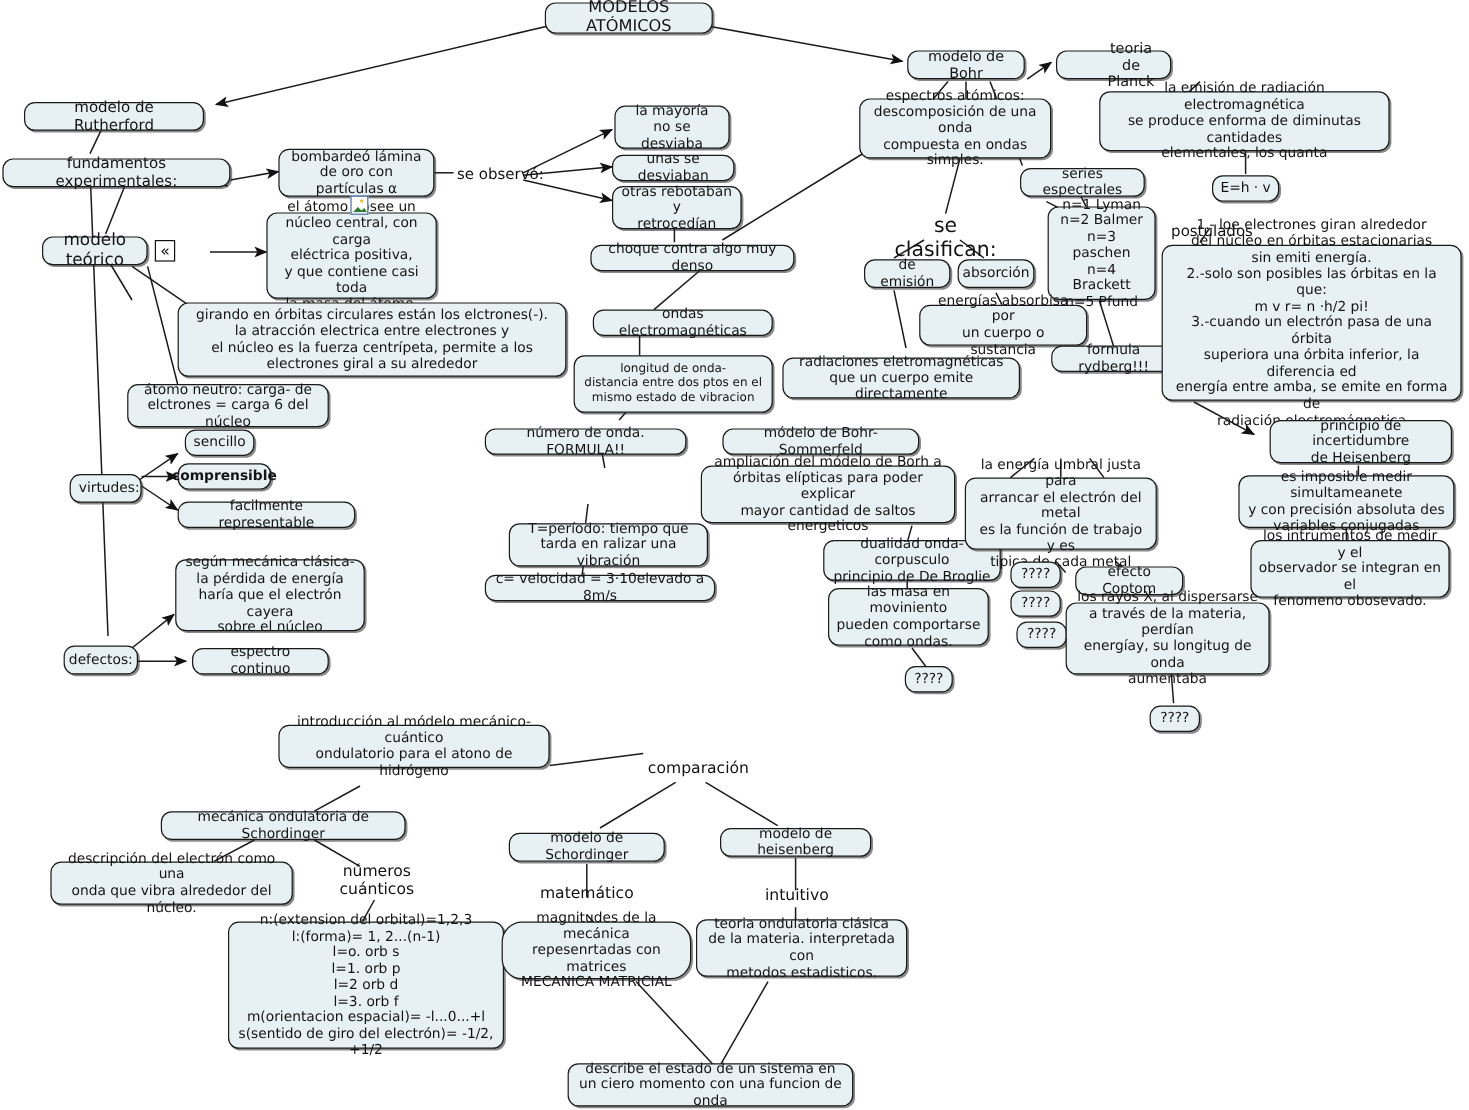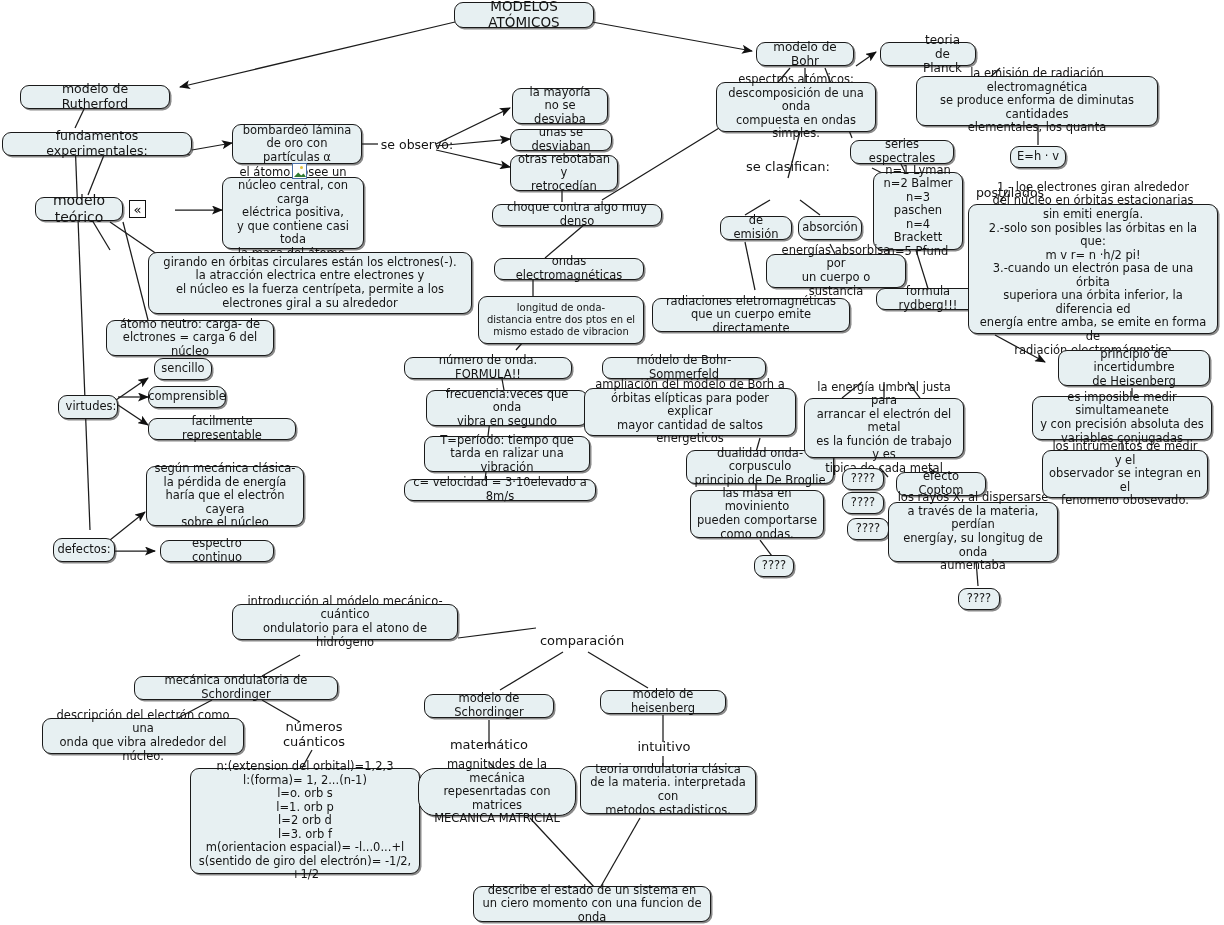--- a/index.html
+++ b/index.html
@@ -206,21 +206,21 @@
 el núcleo es la fuerza centrípeta, permite a los
 electrones giral a su alrededor</div>
 
   <div class="node" style="left:106px; top:320px; width:168px; height:36px; font-size:11.5px;">átomo neutro: carga- de
 elctrones = carga 6 del núcleo</div>
 
   <div class="node" style="left:58px; top:395px; width:60px; height:24px; font-size:11.5px;padding-left:12px;">virtudes:</div>
 
   <div class="node" style="left:154px; top:358px; width:58px; height:22px; font-size:11.5px;">sencillo</div>
 
-  <div class="node" style="left:148px; top:386px; width:78px; height:22px; font-size:11.5px;">comprensible</div>
+  <div class="node" style="left:148px; top:386px; width:78px; height:22px; font-size:11.5px;font-weight:bold;">comprensible</div>
 
   <div class="node" style="left:148px; top:418px; width:148px; height:22px; font-size:11.5px;">facilmente representable</div>
 
   <div class="node" style="left:53px; top:538px; width:62px; height:24px; font-size:11.5px;">defectos:</div>
 
   <div class="node" style="left:146px; top:466px; width:158px; height:60px; font-size:11.5px;">según mecánica clásica-
 la pérdida de energía
 haría que el electrón cayera
 sobre el núcleo</div>
 
@@ -239,22 +239,20 @@
   <div class="node" style="left:492px; top:204px; width:170px; height:22px; font-size:11.5px;">choque contra algo muy denso</div>
 
   <div class="node" style="left:494px; top:258px; width:150px; height:22px; font-size:11.5px;">ondas electromagnéticas</div>
 
   <div class="node" style="left:478px; top:296px; width:166px; height:48px; font-size:10px;">longitud de onda-
 distancia entre dos ptos en el
 mismo estado de vibracion</div>
 
   <div class="node" style="left:404px; top:357px; width:168px; height:22px; font-size:11.5px;">número de onda. FORMULA!!</div>
 
-  <div class="node" style="left:426px; top:390px; width:162px; height:36px; font-size:11.5px;">frecuencia:veces que onda
-vibra en segundo</div>
 
   <div class="node" style="left:424px; top:436px; width:166px; height:36px; font-size:11.5px;">T=período: tiempo que
 tarda en ralizar una vibración</div>
 
   <div class="node" style="left:404px; top:479px; width:192px; height:22px; font-size:11.5px;">c= velocidad = 3·10elevado a 8m/s</div>
 
   <div class="node" style="left:756px; top:42px; width:98px; height:24px; font-size:12px;">modelo de Bohr</div>
 
   <div class="node" style="left:880px; top:42px; width:96px; height:24px; font-size:12px;padding-left:35px;">teoria de Planck</div>
 
@@ -269,21 +267,21 @@
 compuesta en ondas simples.</div>
 
   <div class="node" style="left:850px; top:140px; width:104px; height:24px; font-size:11.5px;">series espectrales</div>
 
   <div class="node" style="left:873px; top:172px; width:90px; height:78px; font-size:11.5px;">n=1 Lyman
 n=2 Balmer
 n=3 paschen
 n=4 Brackett
 n=5 Pfund</div>
 
-  <div class="label" style="left:740px; top:156px; width:96px; height:20px; font-size:13px;text-align:center;">se clasifican:</div>
+  <div class="label" style="left:740px; top:188px; width:96px; height:20px; font-size:17px;text-align:center;">se clasifican:</div>
 
   <div class="node" style="left:720px; top:216px; width:72px; height:24px; font-size:11.5px;">de emisión</div>
 
   <div class="node" style="left:798px; top:216px; width:64px; height:24px; font-size:11.5px;">absorción</div>
 
   <div class="node" style="left:652px; top:298px; width:198px; height:34px; font-size:11.5px;">radiaciones eletromagnéticas
 que un cuerpo emite directamente</div>
 
   <div class="node" style="left:766px; top:254px; width:140px; height:34px; font-size:11.5px;">energías absorbisa por
 un cuerpo o sustancia</div>

